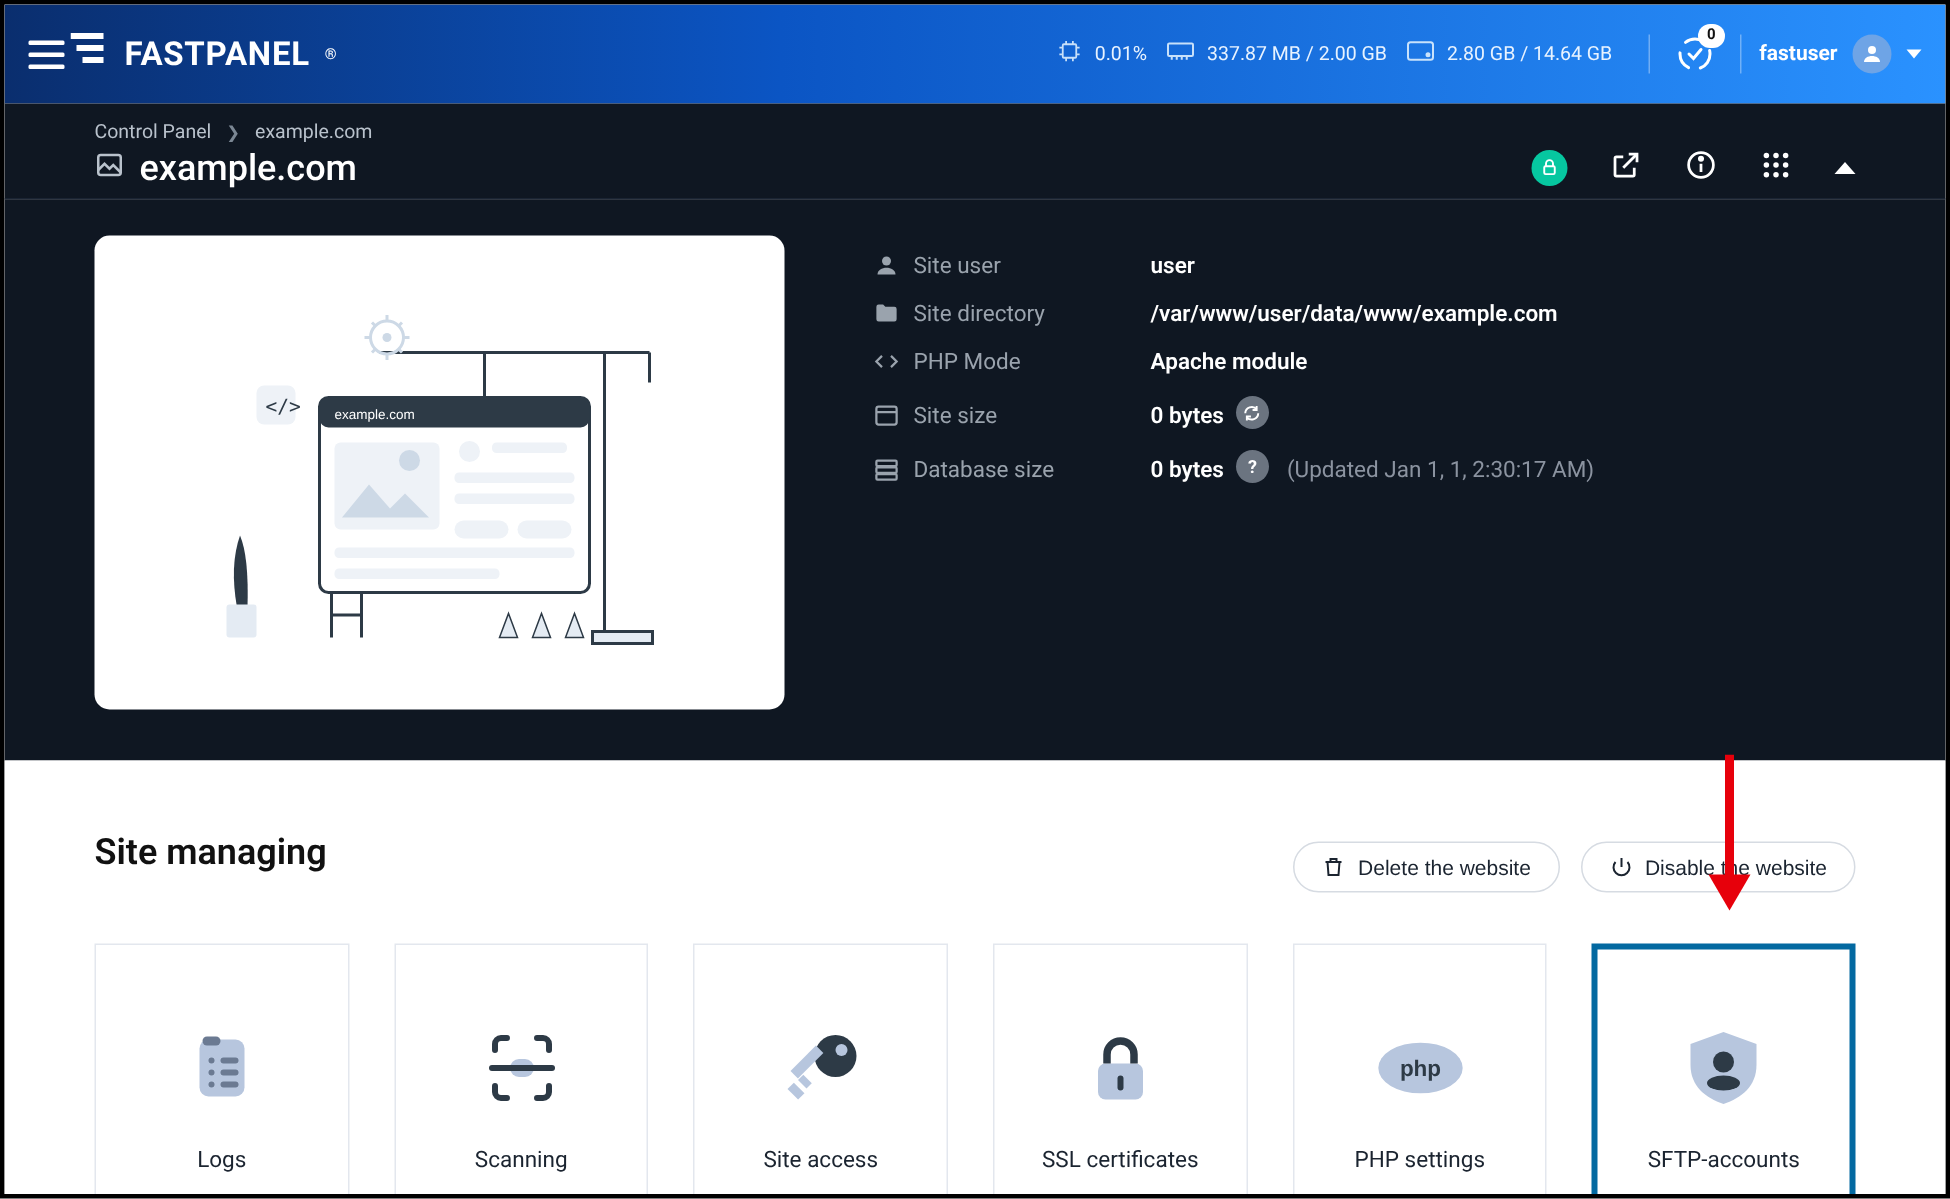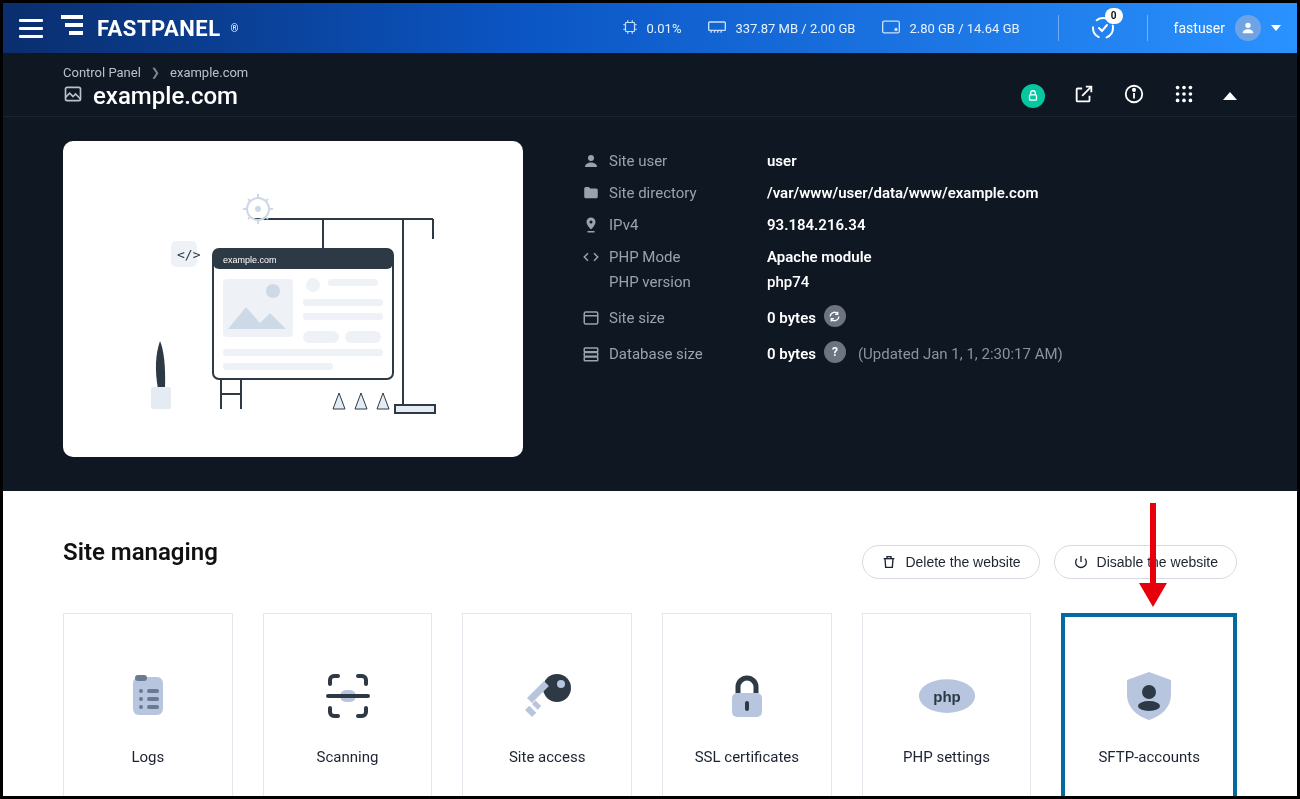--- a/index.html
+++ b/index.html
@@ -9,46 +9,45 @@
     color: #fff;
     width: 1300px;
     height: 799px;
     overflow: hidden;
     position: relative;
     border: 3px solid #000;
   }
 
   
   .topbar {
-    height: 50px;
+    height: 66px;
     background: linear-gradient(to right, #0a2e6e 0%, #0b55c4 40%, #2a92ff 100%);
     display: flex;
     align-items: center;
     padding: 0 16px;
-    gap: 14px;
   }
   .hamburger {
     width: 28px; height: 28px; display: flex; flex-direction: column; justify-content: center; gap: 5px;
     cursor: pointer;
   }
   .hamburger span { display: block; height: 3px; width: 24px; background: #fff; border-radius:1px;}
 
   .logo { display:flex; align-items:center; gap:8px; font-weight:700; font-size:22px; letter-spacing:.5px; color:#fff;}
   .logo-icon { display:inline-block; }
   .logo sup { font-size:10px; font-weight:400; margin-left:2px;}
   .topbar-spacer { flex:1; }
   .stat { display:flex; align-items:center; gap:8px; font-size:13px; color:#e8f3ff; margin-right:12px;}
   .stat svg { opacity:.9; }
   .divider-v { width:1px; height:26px; background: rgba(255,255,255,.35); margin: 0 12px;}
   .spinner-wrap { position:relative; width:36px; height:36px; display:flex; align-items:center; justify-content:center;}
   .spinner-wrap .badge {
     position:absolute; top:-2px; right:-2px; background:#fff; color:#111; font-size:10px; font-weight:700;
     border-radius:10px; min-width:18px; height:16px; line-height:16px; text-align:center; padding:0 4px;
   }
-  .user-chip { display:flex; align-items:center; gap:10px; font-size:14px; }
+  .user-chip { display:flex; align-items:center; gap:10px; font-size:14px;font-weight:bold; }
   .user-avatar { width:26px;height:26px;border-radius:50%;background:#6ea4e6;display:flex;align-items:center;justify-content:center;}
   .chev-down { width:0;height:0;border-left:5px solid transparent;border-right:5px solid transparent;border-top:6px solid #fff;}
 
   
   .page-header {
     background:#0f1722;
     padding: 12px 60px 6px 60px;
     border-bottom:1px solid #1a2433;
   }
   .breadcrumb { font-size:13px; color:#b9c2cc; display:flex; align-items:center; gap:10px;}
@@ -322,46 +321,30 @@
     <div class="info-row">
       <span class="icon">
         <svg width="18" height="18" viewBox="0 0 24 24" fill="#9aa3ad">
             <path d="M3 6a2 2 0 0 1 2-2h4l2 2h8a2 2 0 0 1 2 2v9a2 2 0 0 1 -2 2H5a2 2 0 0 1 -2-2z"></path>
           </svg>
       </span>
       <span class="label">Site directory</span>
       <span class="value">/var/www/user/data/www/example.com</span>
     </div>
 
-    <div class="info-row">
-      <span class="icon">
-        <svg width="18" height="18" viewBox="0 0 24 24" fill="#9aa3ad">
-            <path d="M12 2a6 6 0 0 1 6 6c0 4-6 10-6 10S6 12 6 8a6 6 0 0 1 6-6z"></path>
-            <circle cx="12" cy="8" r="2" fill="#0f1722"></circle>
-            <rect x="7" y="20" width="10" height="2" rx="1"></rect>
-          </svg>
-      </span>
-      <span class="label">IPv4</span>
-      <span class="value">93.184.216.34</span>
-    </div>
 
     <div class="info-row" style="align-items:flex-start">
       <span class="icon">
         <svg width="18" height="18" viewBox="0 0 24 24" fill="none" stroke="#9aa3ad" stroke-width="2">
             <path d="M8 7 3 12l5 5"></path>
             <path d="M16 7l5 5-5 5"></path>
           </svg>
       </span>
       <span class="label">PHP Mode</span>
       <span class="value">Apache module</span>
-    </div>
-    <div style="display:flex;align-items:center;padding:0 0 7px 0;">
-      <span style="width:24px"></span>
-      <span class="label" style="width:164px;color:#9aa3ad;padding-left:6px;font-size:15px">PHP version</span>
-      <span class="value normal" style="color:#fff;font-weight:500;font-size:15px">php74</span>
     </div>
 
     <div class="info-row">
       <span class="icon">
         <svg width="18" height="18" viewBox="0 0 24 24" fill="#9aa3ad">
             <rect x="3" y="4" width="18" height="16" rx="2" fill="none" stroke="#9aa3ad" stroke-width="2"></rect>
             <line x1="3" y1="9" x2="21" y2="9" stroke="#9aa3ad" stroke-width="2"></line>
           </svg>
       </span>
       <span class="label">Site size</span>

